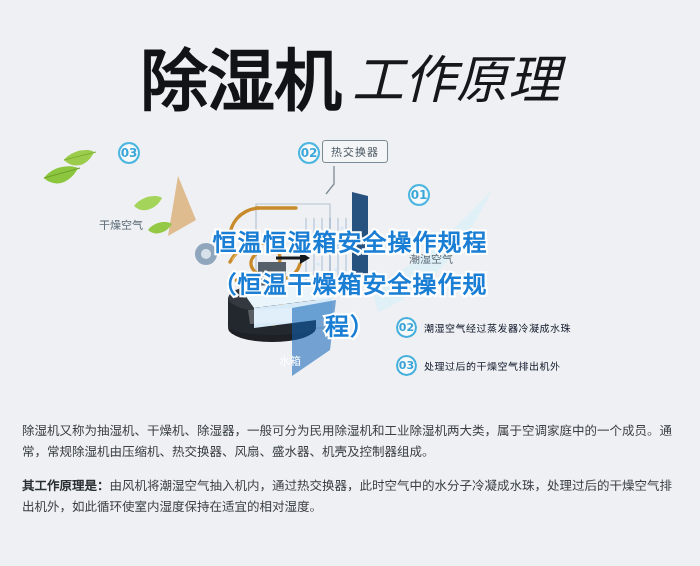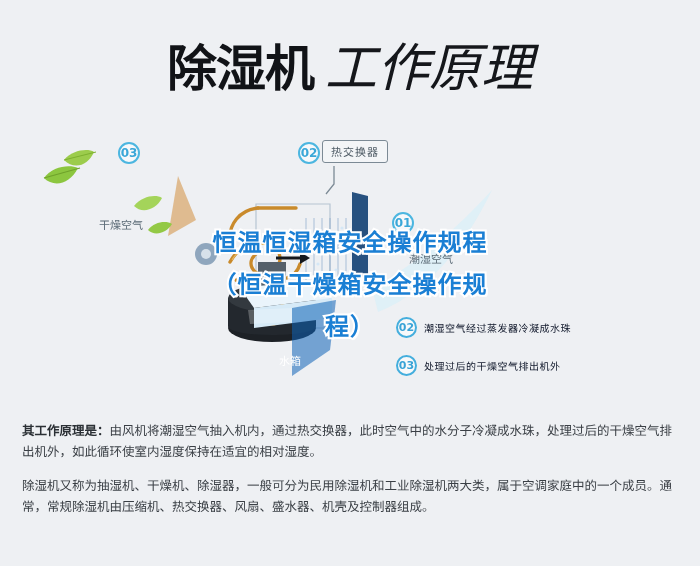--- a/index.html
+++ b/index.html
@@ -23,21 +23,21 @@
 
   
   .title-wrap {
     position: absolute;
     left: 0; top: 26px;
     width: 700px;
     text-align: center;
     white-space: nowrap;
   }
   .title-a {
-    font-size: 50px;
+    font-size: 68px;
     font-weight: 700;
     color: #111317;
     letter-spacing: -1px;
     vertical-align: middle;
   }
   .title-b {
     font-size: 52px;
     font-weight: 400;
     color: #15171b;
     letter-spacing: 0px;
@@ -65,21 +65,21 @@
     border: 2px solid #4cb6e0;
     color: #3aa7d8;
     font-size: 12px;
     font-weight: 700;
     line-height: 18px;
     text-align: center;
     background: rgba(255,255,255,0.55);
   }
   .badge-03d { left: 118px; top: 30px; }
   .badge-02d { left: 298px; top: 30px; }
-  .badge-01d { left: 392px; top: 72px; margin-top: 28px; }
+  .badge-01d { left: 408px; top: 72px; }
 
   
   .callout {
     position: absolute;
     left: 322px; top: 28px;
     padding: 2px 8px 3px;
     border: 1.5px solid #7c8a95;
     border-radius: 3px;
     background: #f3f5f7;
     color: #4d5a64;
@@ -321,20 +321,20 @@
   </div>
 
   <div class="overlay">
     <div class="ov-line l1">恒温恒湿箱安全操作规程</div>
     <div class="ov-line l2">（恒温干燥箱安全操作规</div>
     <div class="ov-line l3">程）</div>
   </div>
 
   <div class="body-copy">
     <div class="para">
+      <p>除湿机又称为抽湿机、干燥机、除湿器，一般可分为民用除湿机和工业除湿机两大类，属于空调家庭中的一个成员。通常，常规除湿机由压缩机、热交换器、风扇、盛水器、机壳及控制器组成。</p>
+    </div>
+    <div class="para">
       <p><span class="para-label">其工作原理是：</span><span>由风机将潮湿空气抽入机内，通过热交换器，此时空气中的水分子冷凝成水珠，处理过后的干燥空气排出机外，如此循环使室内湿度保持在适宜的相对湿度。</span></p>
     </div>
-    <div class="para">
-      <p>除湿机又称为抽湿机、干燥机、除湿器，一般可分为民用除湿机和工业除湿机两大类，属于空调家庭中的一个成员。通常，常规除湿机由压缩机、热交换器、风扇、盛水器、机壳及控制器组成。</p>
-    </div>
   </div>
 
 </div>
 
 </body></html>

